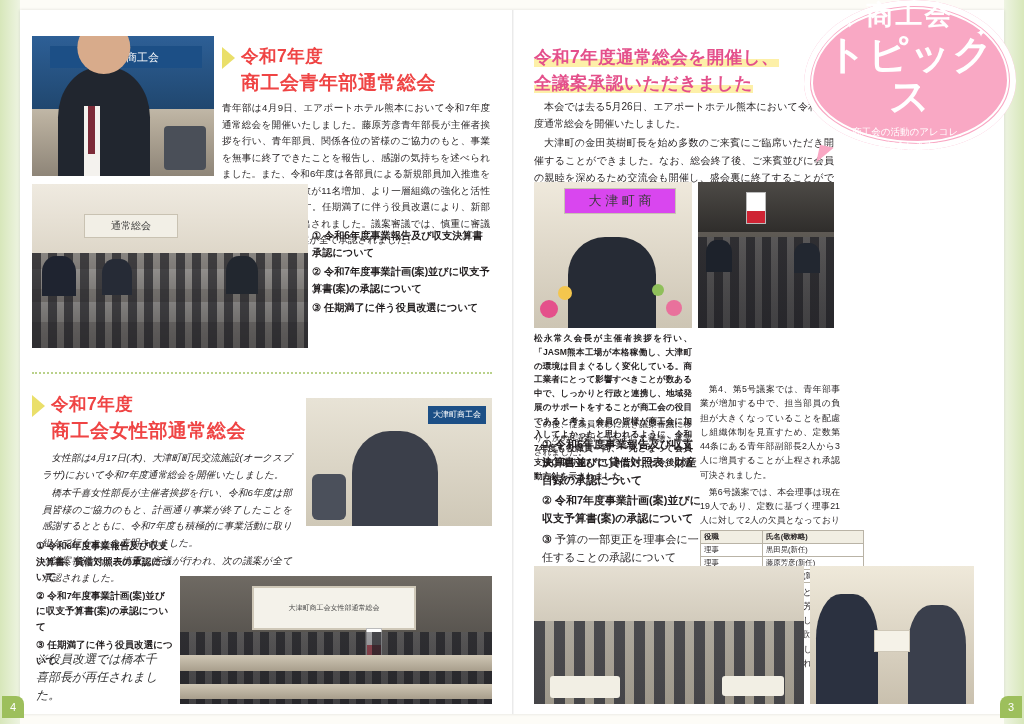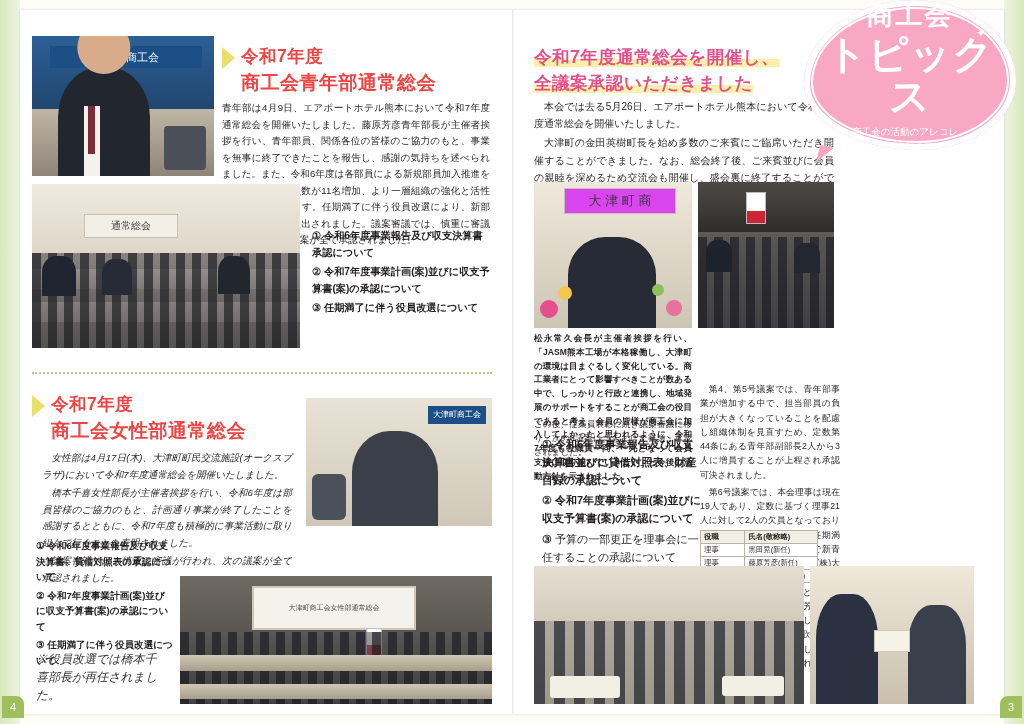--- a/index.html
+++ b/index.html
@@ -204,21 +204,21 @@
         <div class="h-green">令和7年度</div>
         <div class="h-green" style="font-size:19px;">商工会青年部通常総会</div>
       </div>
     </div>
   </div>
 
   <div class="body" style="position:absolute; left:222px; top:100px; width:268px;">
     <span class="indent">青年部は4月9日、エアポートホテル熊本において令和7年度通常総会を開催いたしました。藤原芳彦青年部長が主催者挨拶を行い、青年部員、関係各位の皆様のご協力のもと、事業を無事に終了できたことを報告し、感謝の気持ちを述べられました。また、令和6年度は各部員による新規部員加入推進を構築的に行い部員数が11名増加、より一層組織の強化と活性化に繋がっています。任期満了に伴う役員改選により、新部長に黒田晃氏が選出されました。議案審議では、慎重に審議が行われ、次の議案が全て承認されました。</span>
   </div>
 
-  <div class="ph" style="left:32px; top:184px; width:268px; height:164px;">
+  <div class="ph" style="left:32px; top:184px; width:268px; height:164px;padding-left:8px;">
     <div class="room"></div>
     <div class="wall"></div>
     <div class="banner" style="left:52px; top:30px; width:92px; height:22px; font-size:10px; line-height:22px;">通常総会</div>
     <div class="tablerow" style="top:52%;"></div>
     <div class="tablerow" style="top:72%;"></div>
     <div class="seats"></div>
     <div style="position:absolute; left:10px; top:44%; width:34px; height:40px; background:#1f2430; border-radius:40% 40% 0 0;"></div>
     <div style="position:absolute; left:70px; top:46%; width:30px; height:36px; background:#262b36; border-radius:40% 40% 0 0;"></div>
     <div style="position:absolute; right:50px; top:44%; width:32px; height:38px; background:#22272f; border-radius:40% 40% 0 0;"></div>
   </div>
@@ -357,21 +357,21 @@
       <span>定款の一部改正について</span>
     </li>
   </ul>
 
 
   <div class="body" style="position:absolute; left:700px; top:382px; width:140px; font-size:8.8px; line-height:1.62;">
     <div class="indent">第4、第5号議案では、青年部事業が増加する中で、担当部員の負担が大きくなっていることを配慮し組織体制を見直すため、定数第44条にある青年部副部長2人から3人に増員することが上程され承認可決されました。</div>
     <div class="indent" style="margin-top:3px;">第6号議案では、本会理事は現在19人であり、定数に基づく理事21人に対して2人の欠員となっておりましたが今回、青年部長の任期満了に伴い、先の青年部総会で新青年部長に就任された九州電設(株)大津営業所の黒田晃氏を、新しく理事に選任し、前青年部長として理事を務められていた藤原芳彦氏を引き続き商工会の理事として選任いたしました。また、歌頭鮫業（有)の歌頭真太郎氏を新しく理事に選任することが上程され承認可決されました。</div>
   </div>
 
-  <table class="mini-table" style="position:absolute; left:700px; top:530px; width:118px;">
+  <table class="mini-table" style="position:absolute; left:700px; top:530px; width:164px;">
     <thead>
       <tr>
         <th style="width:38%">役職</th>
         <th>氏名(敬称略)</th>
       </tr>
     </thead>
     <tbody>
       <tr>
         <td>理事</td>
         <td>黒田晃(新任)</td>

